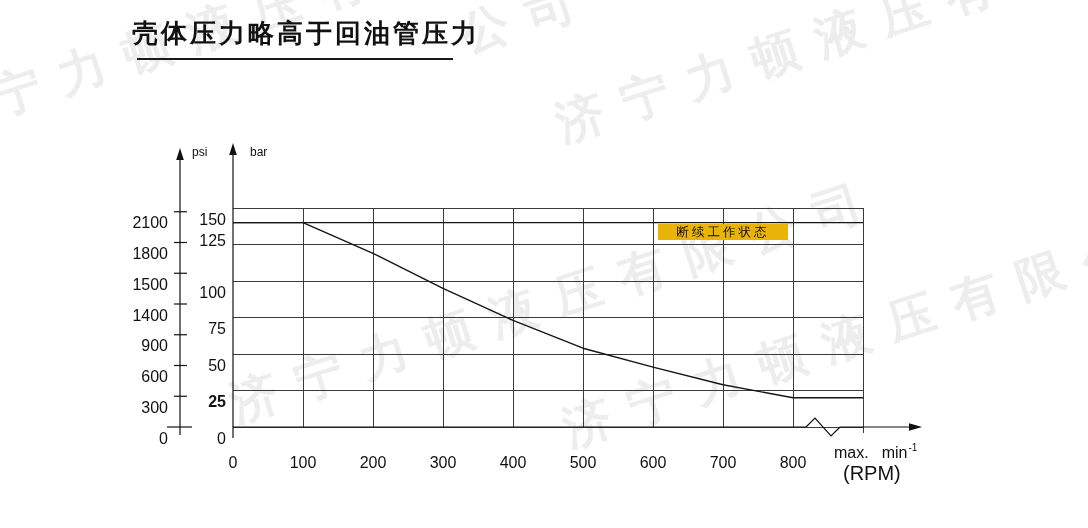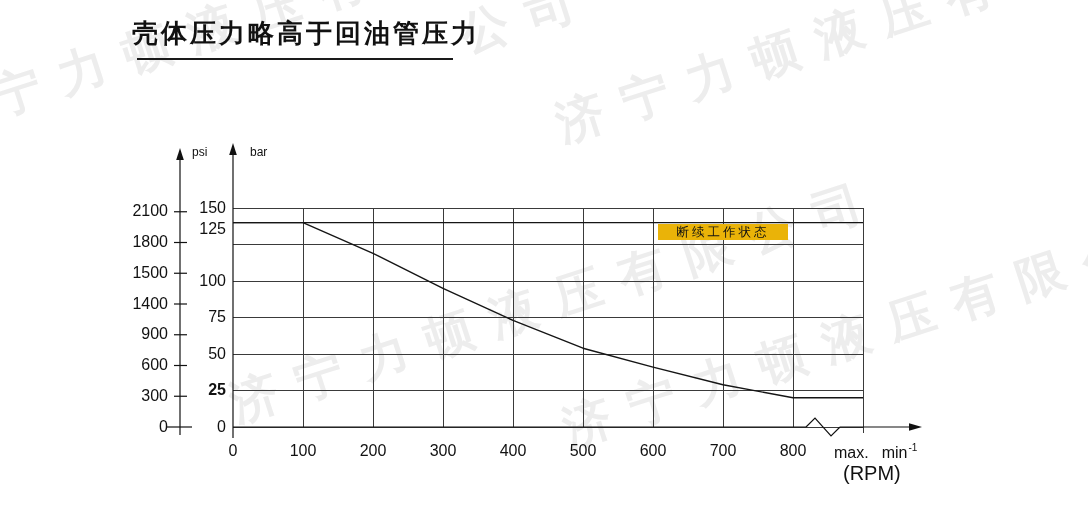--- a/index.html
+++ b/index.html
@@ -18,21 +18,21 @@
   .page-title{
     left:132px;top:16px;font-size:26px;font-weight:bold;letter-spacing:3px;white-space:nowrap;
   }
   .title-underline{left:137px;top:58px;width:316px;height:2px;background:#1a1a1a;}
   .note-line{left:405px;font-size:17px;font-weight:600;letter-spacing:1px;white-space:nowrap;}
   .note1{top:128px;}
   .note2{top:163px;}
   .axis-unit{font-size:12px;margin-left:44px;}
   .unit-psi{left:148px;top:145px;}
   .unit-bar{left:206px;top:145px;}
-  .tick{position:absolute;z-index:2;font-size:16px;color:#111;}
+  .tick{position:absolute;z-index:2;font-size:16px;color:#111;margin-top:12px;}
   .tick.right{text-align:right;}
   .tick.center{text-align:center;}
   .xmax{left:834px;top:443px;font-size:16px;white-space:nowrap;}
   .xmax .gap{display:inline-block;width:13px;}
   .xmax sup{font-size:10px;position:relative;top:-1px;left:1px;}
   .xrpm{left:843px;top:462px;font-size:20px;}
   .duty-label{
     left:658px;top:224px;width:130px;height:16px;background:#eab308;
     font-size:12.5px;letter-spacing:3px;text-align:center;line-height:16px;white-space:nowrap;
   }

